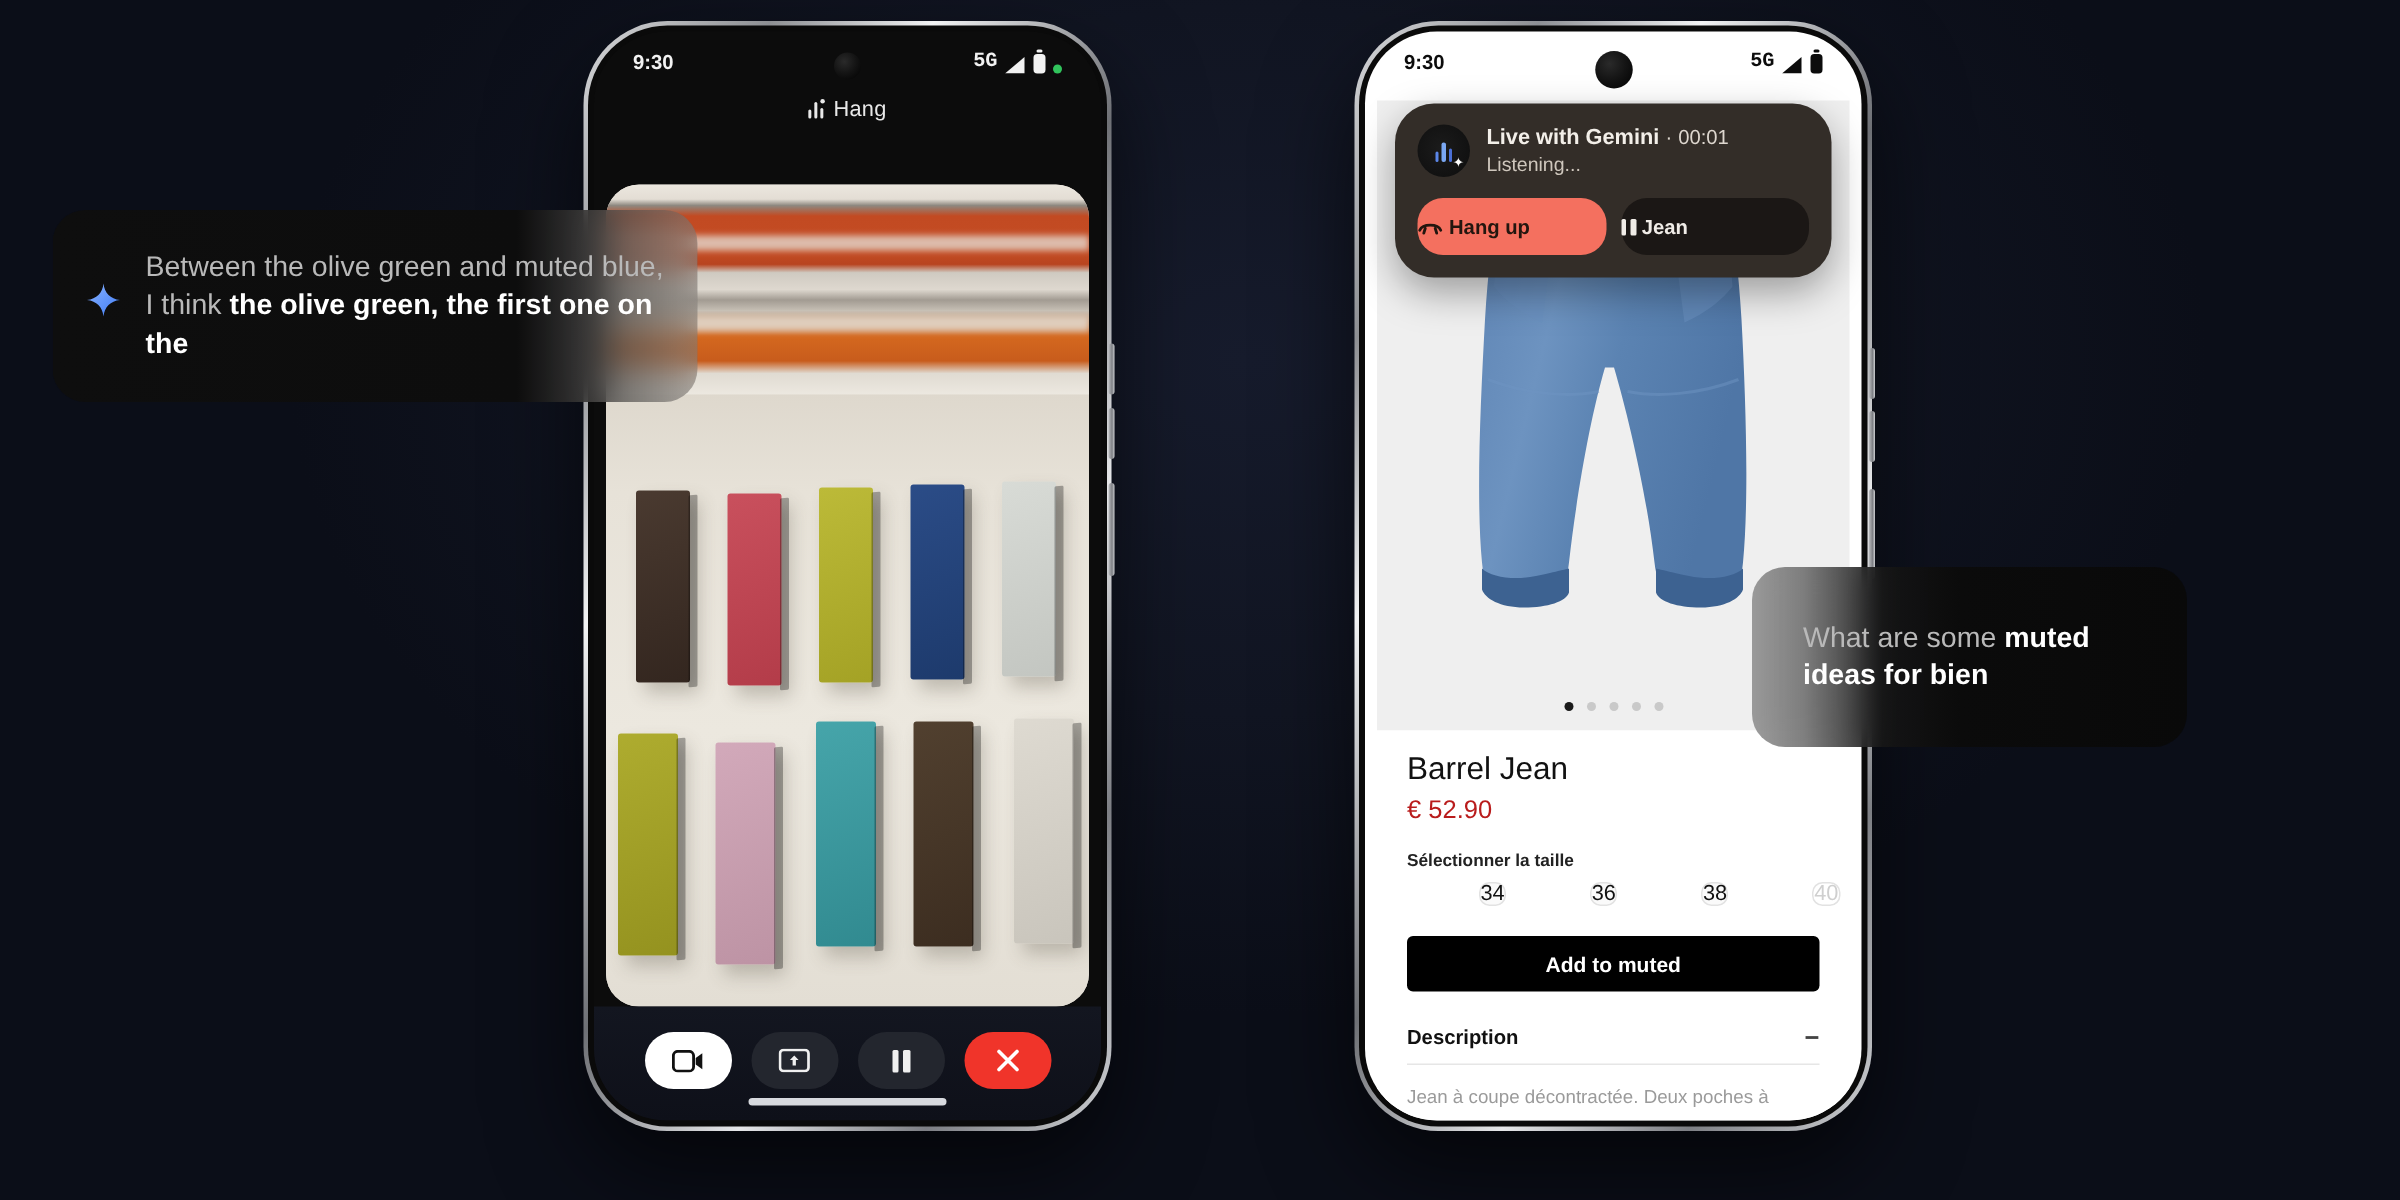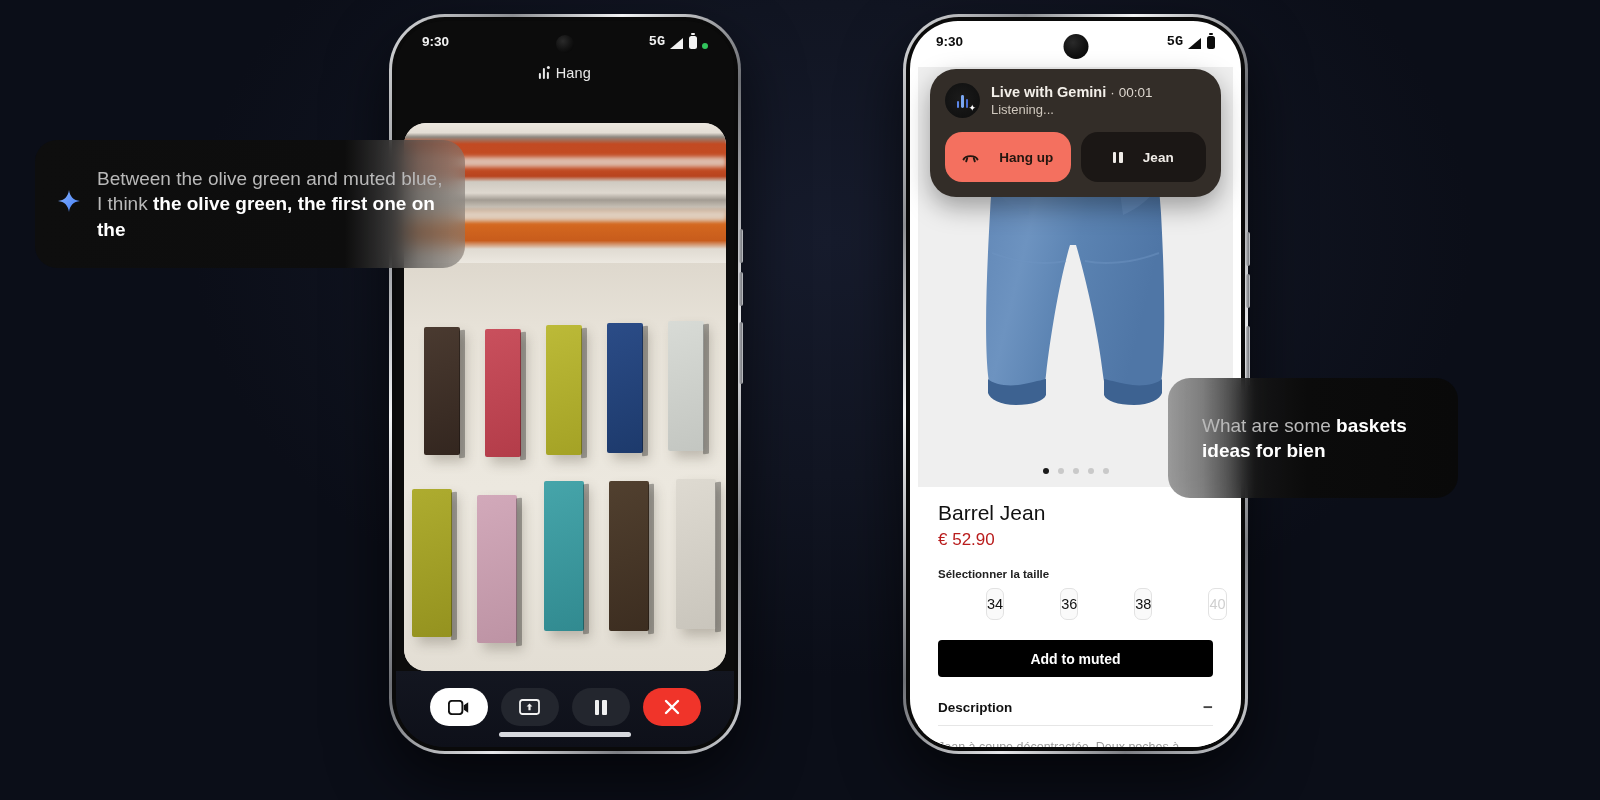--- a/index.html
+++ b/index.html
@@ -146,41 +146,41 @@
   .gem-av .eq{ display:flex; align-items:flex-end; gap:2px; height:14px; }
   .gem-av .eq i{ width:2.6px; border-radius:1.4px; display:block; }
   .gem-av .spark{
     position:absolute; right:4px; bottom:5px; color:#fff; font-size:9px; line-height:1;
   }
   .gem-title{ color:#f3efe9; font-size:14.5px; font-weight:bold; }
   .gem-title .t{ font-weight:normal; color:#ded7cf; font-size:13.5px; }
   .gem-sub{ color:#cfc7bd; font-size:13px; margin-top:2px; }
   .gem-btns{ display:flex; gap:10px; margin-top:14px; }
   .gem-btn{
-    flex:1; height:50px; border-radius:17px; display:flex; align-items:center;
-    justify-content:center; gap:20px; font-size:13.5px; font-weight:bold;
+    flex:1; height:38px; border-radius:17px; display:flex; align-items:center;
+    justify-content:flex-start; gap:4px; font-size:13.5px; font-weight:bold;
   }
   .gem-btn.hang{ background:#f4705f; color:#23160f; }
   .gem-btn.hold{ background:#1b1715; color:#f0ece7; }
   .pausebars{ display:flex; gap:3px; }
   .pausebars i{ width:3.5px; height:11px; background:currentColor; display:block; border-radius:1px; }
 
   .product-img{
     position:absolute; left:8px; right:8px; top:46px; height:420px;
     background:#efefef; overflow:hidden;
   }
   .jeans{ position:absolute; left:50%; top:36px; transform:translateX(-50%); }
 
   .prod-body{ position:absolute; left:8px; right:8px; top:466px; bottom:0; background:#fff; }
   .prod-title{ font-size:21px; color:#111; padding:14px 20px 0; }
   .prod-price{ font-size:17px; color:#b91c1c; padding:5px 20px 0; }
   .size-label{ font-size:11.5px; color:#222; font-weight:bold; padding:18px 20px 0; }
   .sizes{ display:flex; gap:8px; padding:8px 20px 0; }
   .size{
-    flex:1; height:32px; border:1px solid #e2e2e2; border-radius:7px; background:#fafafa;
+    flex:1; height:16px; border:1px solid #e2e2e2; border-radius:7px; background:#fafafa;
     display:flex; align-items:center; justify-content:center; font-size:14.5px; color:#111;margin-left:48px;
   }
   .size.disabled{ color:#cfcfcf; background:#fff; }
   .cart-btn{
     margin:20px 20px 0; height:37px; background:#000; color:#fff; border-radius:4px;
     display:flex; align-items:center; justify-content:center; font-size:14px; font-weight:bold;
   }
   .desc-head{
     margin:22px 20px 0; padding-bottom:9px; border-bottom:1px solid #e6e6e6;
     display:flex; align-items:center; justify-content:space-between;
@@ -428,14 +428,14 @@
             </span>
           <span>Jean</span>
         </div>
       </div>
     </div>
 
   </div>
 </div>
 
 <div class="caption" id="caption-right">
-  <span><span>What are some </span><b>baskets</b><br><b>ideas for bien</b></span>
+  <span><span>What are some </span><b>muted</b><br><b>ideas for bien</b></span>
 </div>
 
 </body></html>

